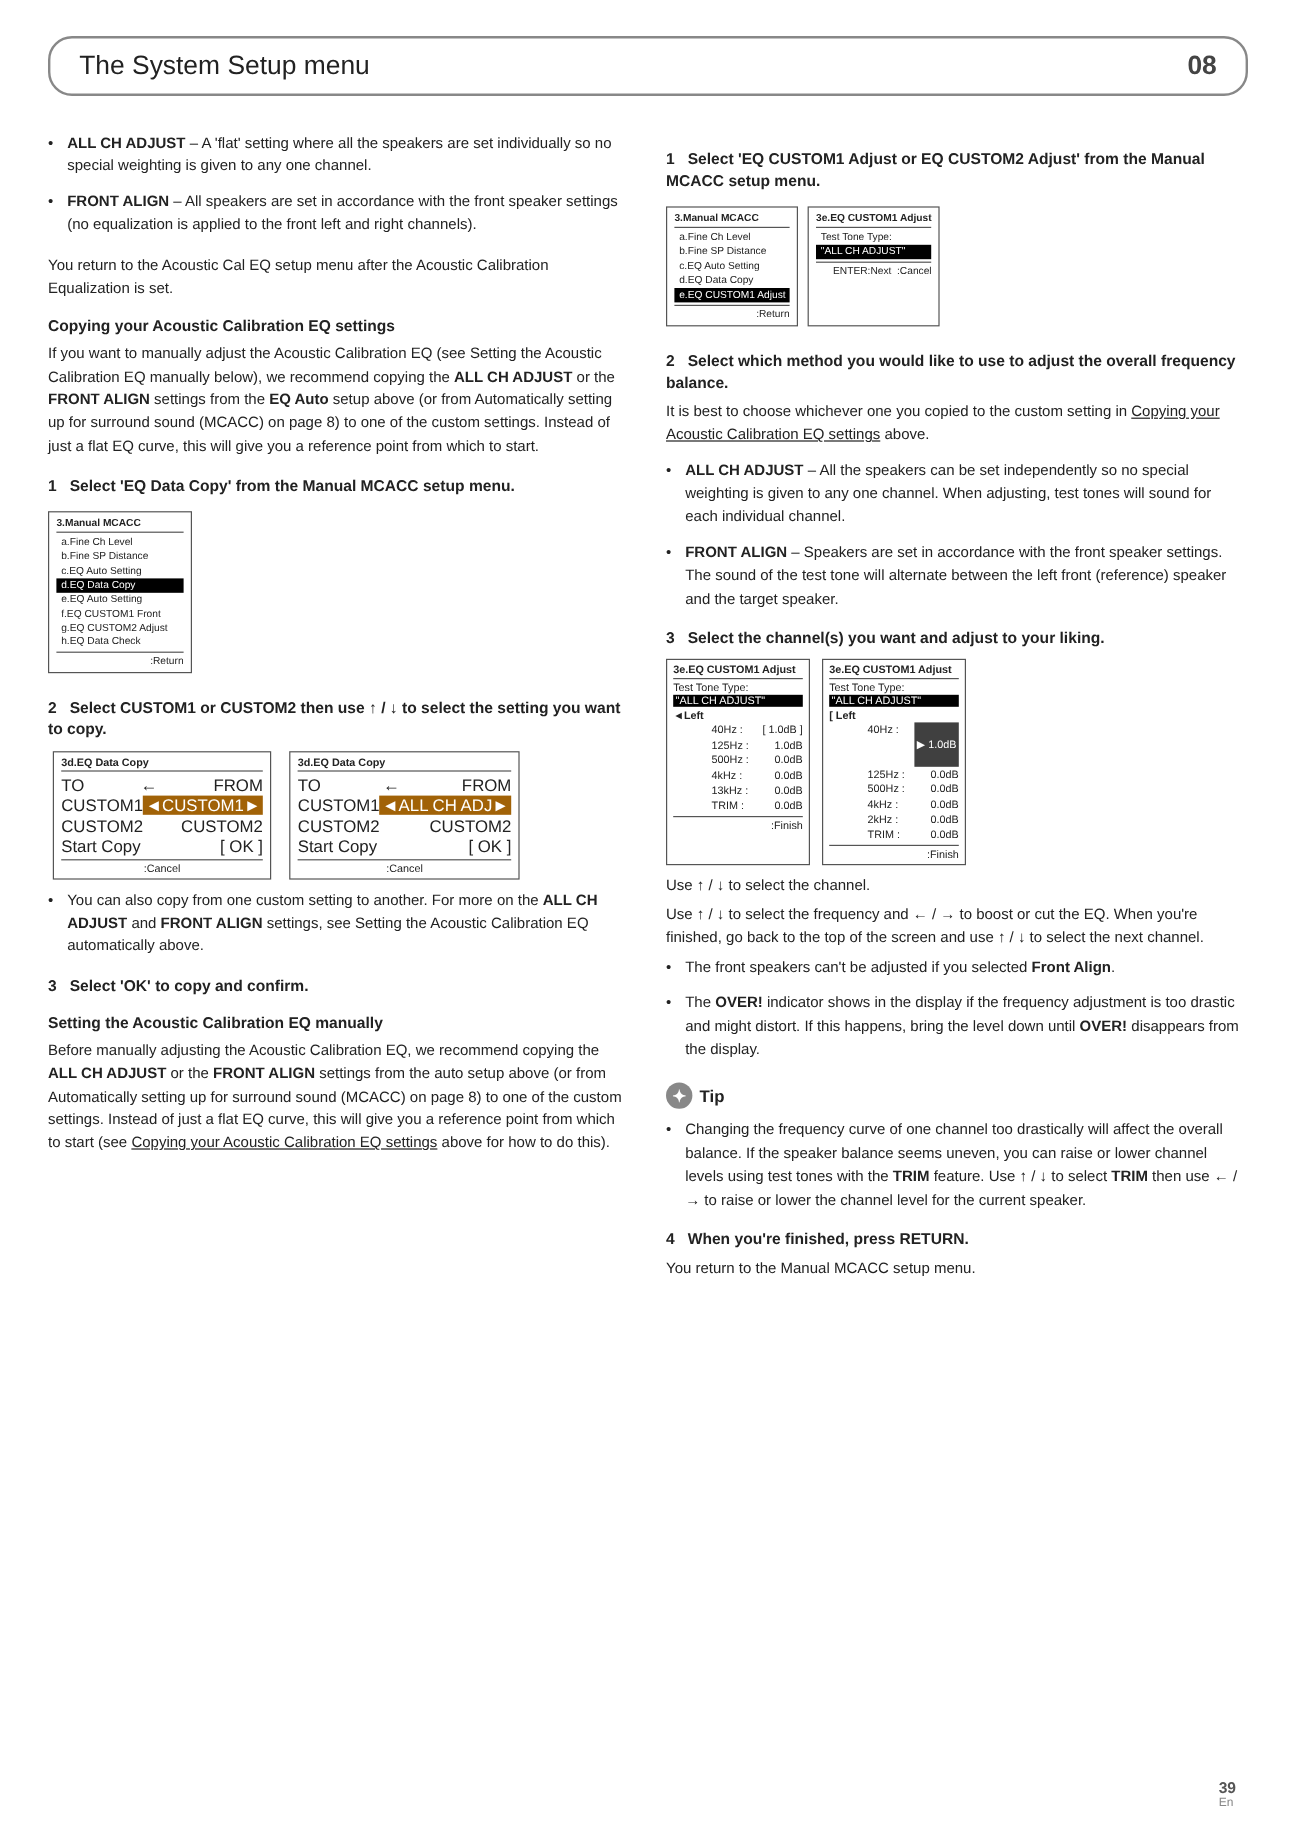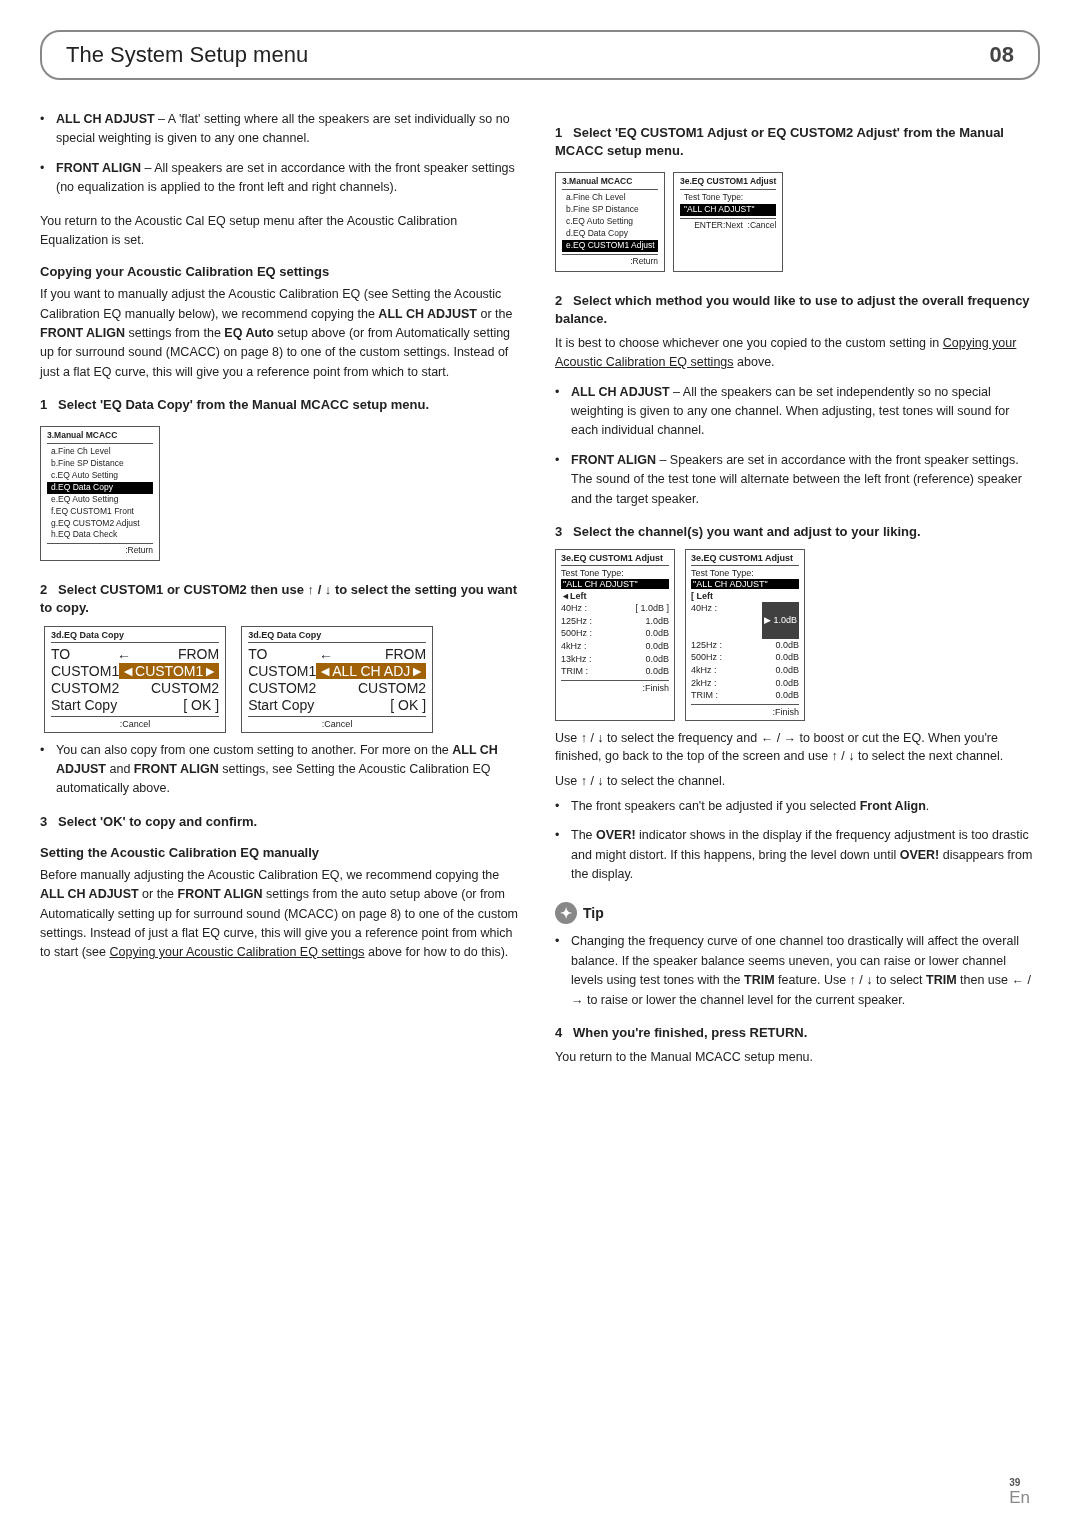--- a/index.html
+++ b/index.html
@@ -150,20 +150,21 @@
       font-size: 9px;
       border-bottom: 1px solid #555;
       margin-bottom: 2px;
       padding-bottom: 2px;
     }
     .eq-box-row {
       display: flex;
       justify-content: space-between;
       font-size: 9px;
       line-height: 1.4;
+      margin-left: 32px;
     }
     .eq-box-footer {
       border-top: 1px solid #555;
       margin-top: 2px;
       padding-top: 2px;
       text-align: right;
       font-size: 9px;
     }
 
     
@@ -193,25 +194,25 @@
 
     
     .page-footer {
       position: absolute;
       bottom: 20px;
       right: 50px;
       font-size: 12px;
       color: #555;
     }
     .page-number {
+      font-size: 13px;
+      font-weight: bold;
+    }
+    .lang-label {
       font-size: 10px;
-      font-weight: bold;
-    }
-    .lang-label {
-      font-size: 17px;
       color: #888;
     }
 
     
     .underline { text-decoration: underline; }
 
     .small-screen-img {
       display: inline-flex;
       flex-direction: column;
       border: 1px solid #555;
@@ -467,22 +468,22 @@
               <span>0.0dB</span>
             </div>
           <div class="eq-box-row">
               <span>TRIM :</span>
               <span>0.0dB</span>
             </div>
           <div class="eq-box-footer">:Finish</div>
         </div>
       </div>
 
+      <p class="use-line">Use ↑ / ↓ to select the channel.</p>
       <p class="use-line">Use ↑ / ↓ to select the frequency and ← / → to boost or cut the EQ. When you're finished, go back to the top of the screen and use ↑ / ↓ to select the next channel.</p>
-      <p class="use-line">Use ↑ / ↓ to select the channel.</p>
 
       <div class="bullet-item body-text">
         The front speakers can't be adjusted if you selected <span class="bold">Front Align</span>.
       </div>
       <div class="bullet-item body-text">
         The <span class="bold">OVER!</span> indicator shows in the display if the frequency adjustment is too drastic and might distort. If this happens, bring the level down until <span class="bold">OVER!</span> disappears from the display.
       </div>
 
       <div class="tip-box">
         <div class="tip-heading">

